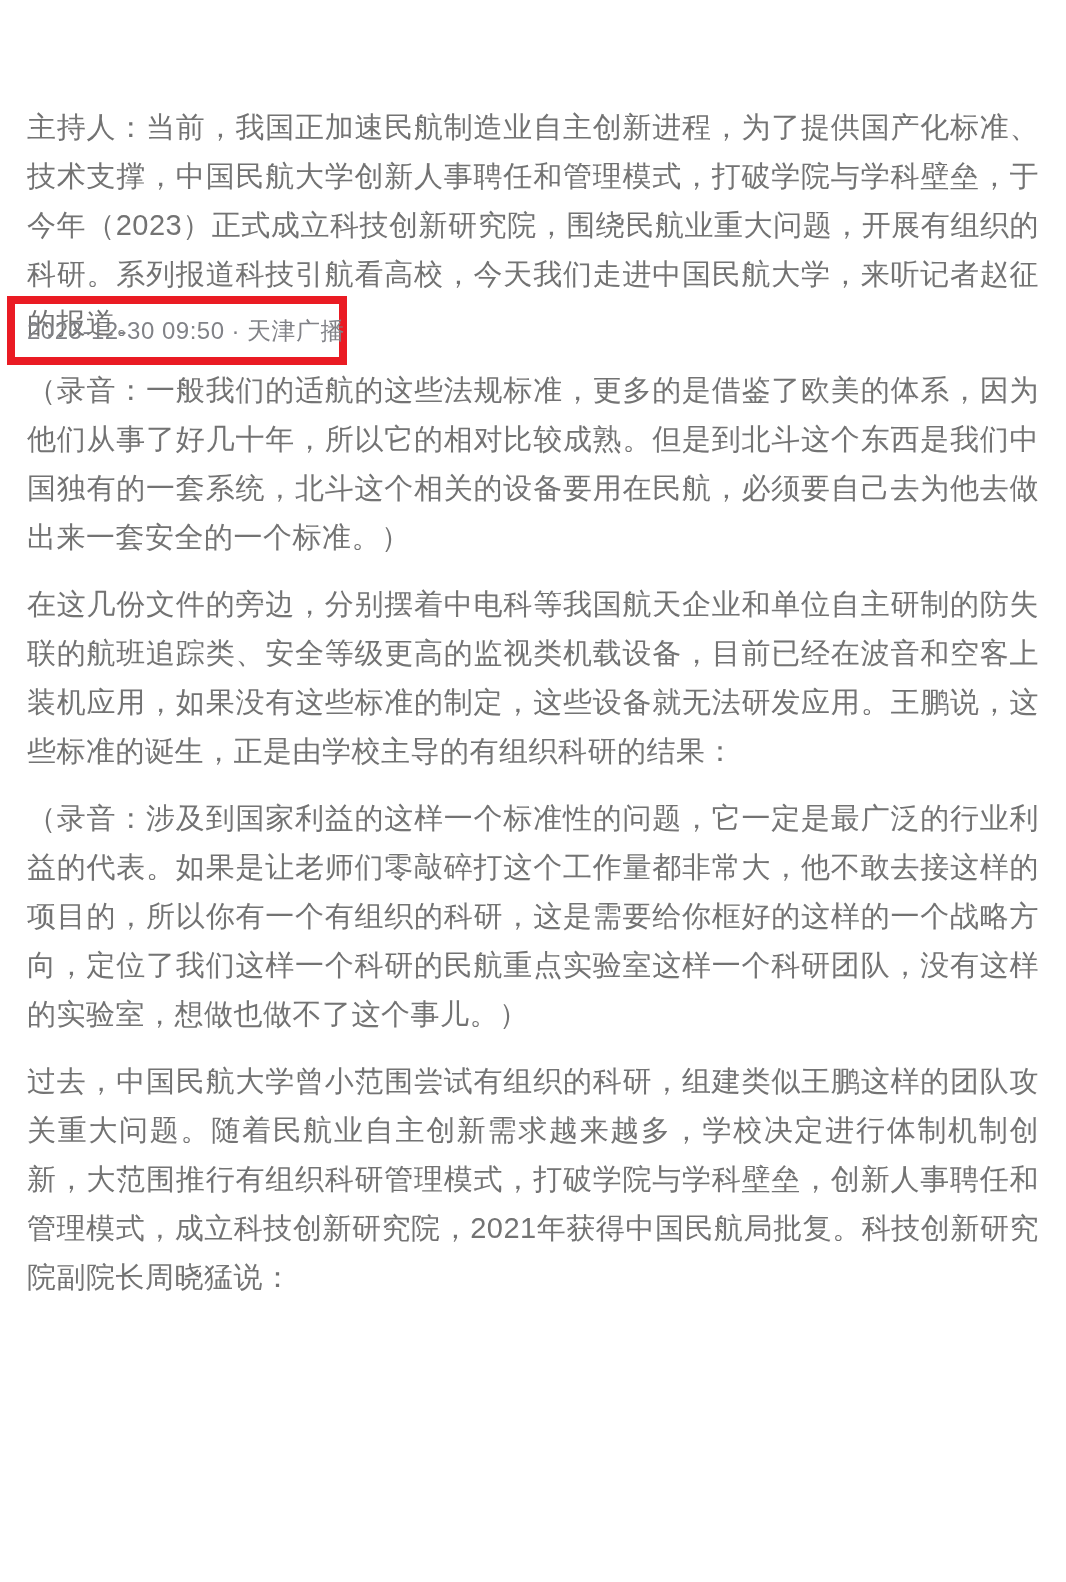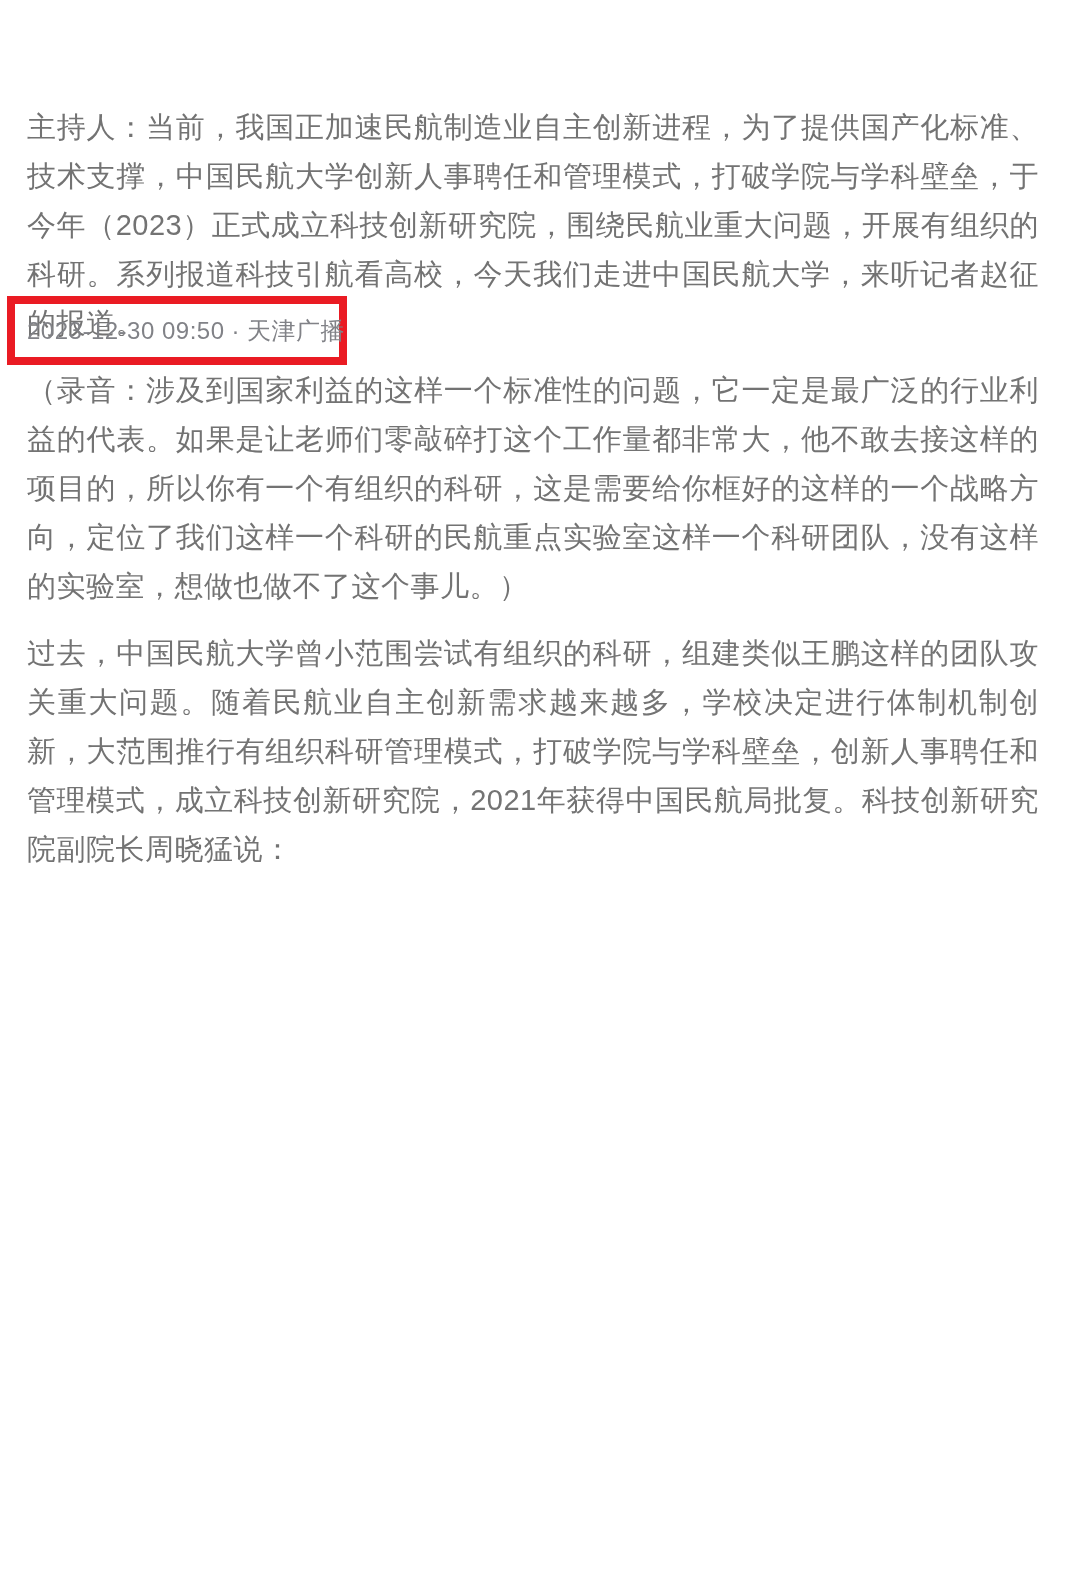--- a/index.html
+++ b/index.html
@@ -86,20 +86,22 @@
   </h1>
 
   <div class="annotation">
     <div class="meta">
       <span>2023-12-30 09:50</span><span class="sep">·</span><span>天津广播</span>
     </div>
   </div>
 
   <div class="article-body">
     <p>主持人：当前，我国正加速民航制造业自主创新进程，为了提供国产化标准、技术支撑，中国民航大学创新人事聘任和管理模式，打破学院与学科壁垒，于今年（2023）正式成立科技创新研究院，围绕民航业重大问题，开展有组织的科研。系列报道科技引航看高校，今天我们走进中国民航大学，来听记者赵征的报道。</p>
+    <p>（录音：一般我们的适航的这些法规标准，更多的是借鉴了欧美的体系，因为他们从事了好几十年，所以它的相对比较成熟。但是到北斗这个东西是我们中国独有的一套系统，北斗这个相关的设备要用在民航，必须要自己去为他去做出来一套安全的一个标准。）</p>
+    <p>在这几份文件的旁边，分别摆着中电科等我国航天企业和单位自主研制的防失联的航班追踪类、安全等级更高的监视类机载设备，目前已经在波音和空客上装机应用，如果没有这些标准的制定，这些设备就无法研发应用。王鹏说，这些标准的诞生，正是由学校主导的有组织科研的结果：</p>
     <p>（录音：涉及到国家利益的这样一个标准性的问题，它一定是最广泛的行业利益的代表。如果是让老师们零敲碎打这个工作量都非常大，他不敢去接这样的项目的，所以你有一个有组织的科研，这是需要给你框好的这样的一个战略方向，定位了我们这样一个科研的民航重点实验室这样一个科研团队，没有这样的实验室，想做也做不了这个事儿。）</p>
     <p>过去，中国民航大学曾小范围尝试有组织的科研，组建类似王鹏这样的团队攻关重大问题。随着民航业自主创新需求越来越多，学校决定进行体制机制创新，大范围推行有组织科研管理模式，打破学院与学科壁垒，创新人事聘任和管理模式，成立科技创新研究院，2021年获得中国民航局批复。科技创新研究院副院长周晓猛说：</p>
   </div>
 
   <div class="wm wm1"></div>
   <div class="wm wm2"></div>
 
 </div>
 
 </body></html>

